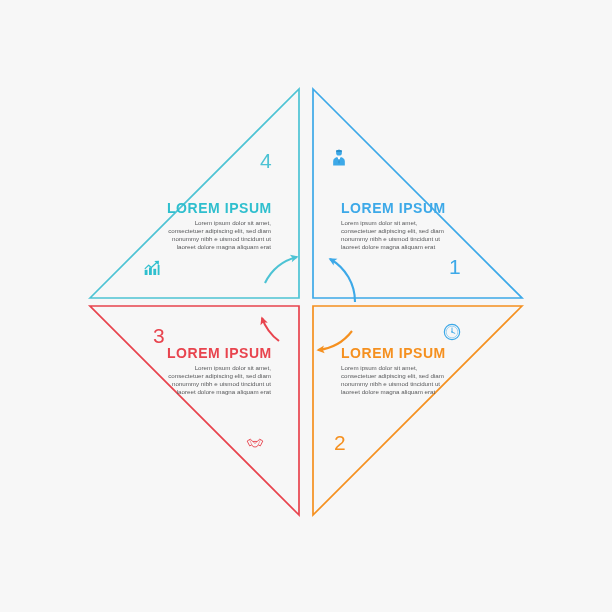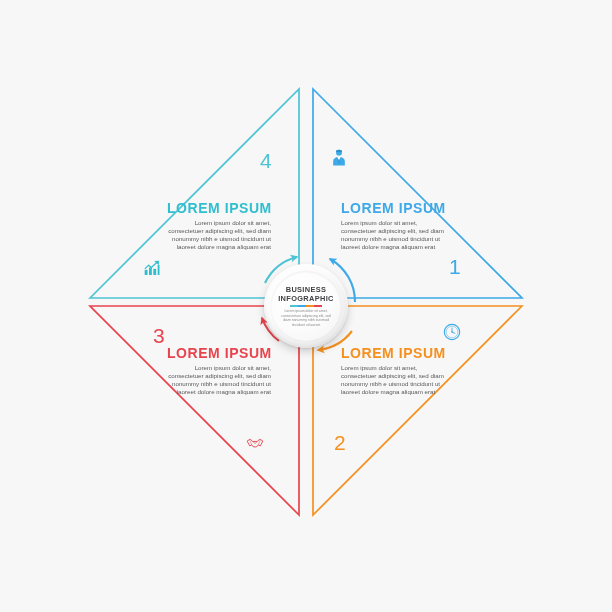--- a/index.html
+++ b/index.html
@@ -135,33 +135,20 @@
 
     <path d="M355,302 A49,49 0 0 0 330,259" fill="none" stroke="#3DA9E8" stroke-width="2.1" marker-end="url(#ahBlue)"></path>
 
     <path d="M352,331 A49,49 0 0 1 318,350" fill="none" stroke="#F5901F" stroke-width="2.1" marker-end="url(#ahOrange)"></path>
 
     <path d="M262,318 A49,49 0 0 0 279,341" fill="none" stroke="#E8444E" stroke-width="2.1" marker-start="url(#ahRed)"></path>
 
     <path d="M297,257 A49,49 0 0 0 265,283" fill="none" stroke="#4DC3D4" stroke-width="2.1" marker-start="url(#ahTeal)"></path>
   </svg>
 
-  <div id="centerdisc">
-    <div id="centerinner">
-      <div id="ctitle1">BUSINESS</div>
-      <div id="ctitle2">INFOGRAPHIC</div>
-      <div id="cbars">
-        <i style="background:#4DC3D4"></i>
-        <i style="background:#3DA9E8"></i>
-        <i style="background:#F5901F"></i>
-        <i style="background:#E8444E"></i>
-      </div>
-      <div id="cbody">Lorem ipsum dolor sit amet, consectetuer adipiscing elit, sed diam nonummy nibh euismod tincidunt ut laoreet</div>
-    </div>
-  </div>
 
   <div class="textblock tb-right" style="left:341px;top:200px;">
     <p class="htitle" style="color:#3DA9E8;">LOREM IPSUM</p>
     <p class="hbody">Lorem ipsum dolor sit amet, consectetuer adipiscing elit, sed diam nonummy nibh e uismod tincidunt ut laoreet dolore magna aliquam erat</p>
   </div>
   <div class="num" style="left:449px;top:256px;color:#3DA9E8;">1</div>
   <div class="icon" style="left:329px;top:148px;">
     <svg viewBox="0 0 24 24" width="20" height="20">
       <circle cx="12" cy="5.6" r="3.5" fill="#3DA9E8"></circle>
       <path d="M12 2.2c2.2 0 3.7 1.1 3.7 1.1l-.5 1.4-6.4 0-.5-1.4S9.8 2.2 12 2.2z" fill="#2b8fc9"></path>

